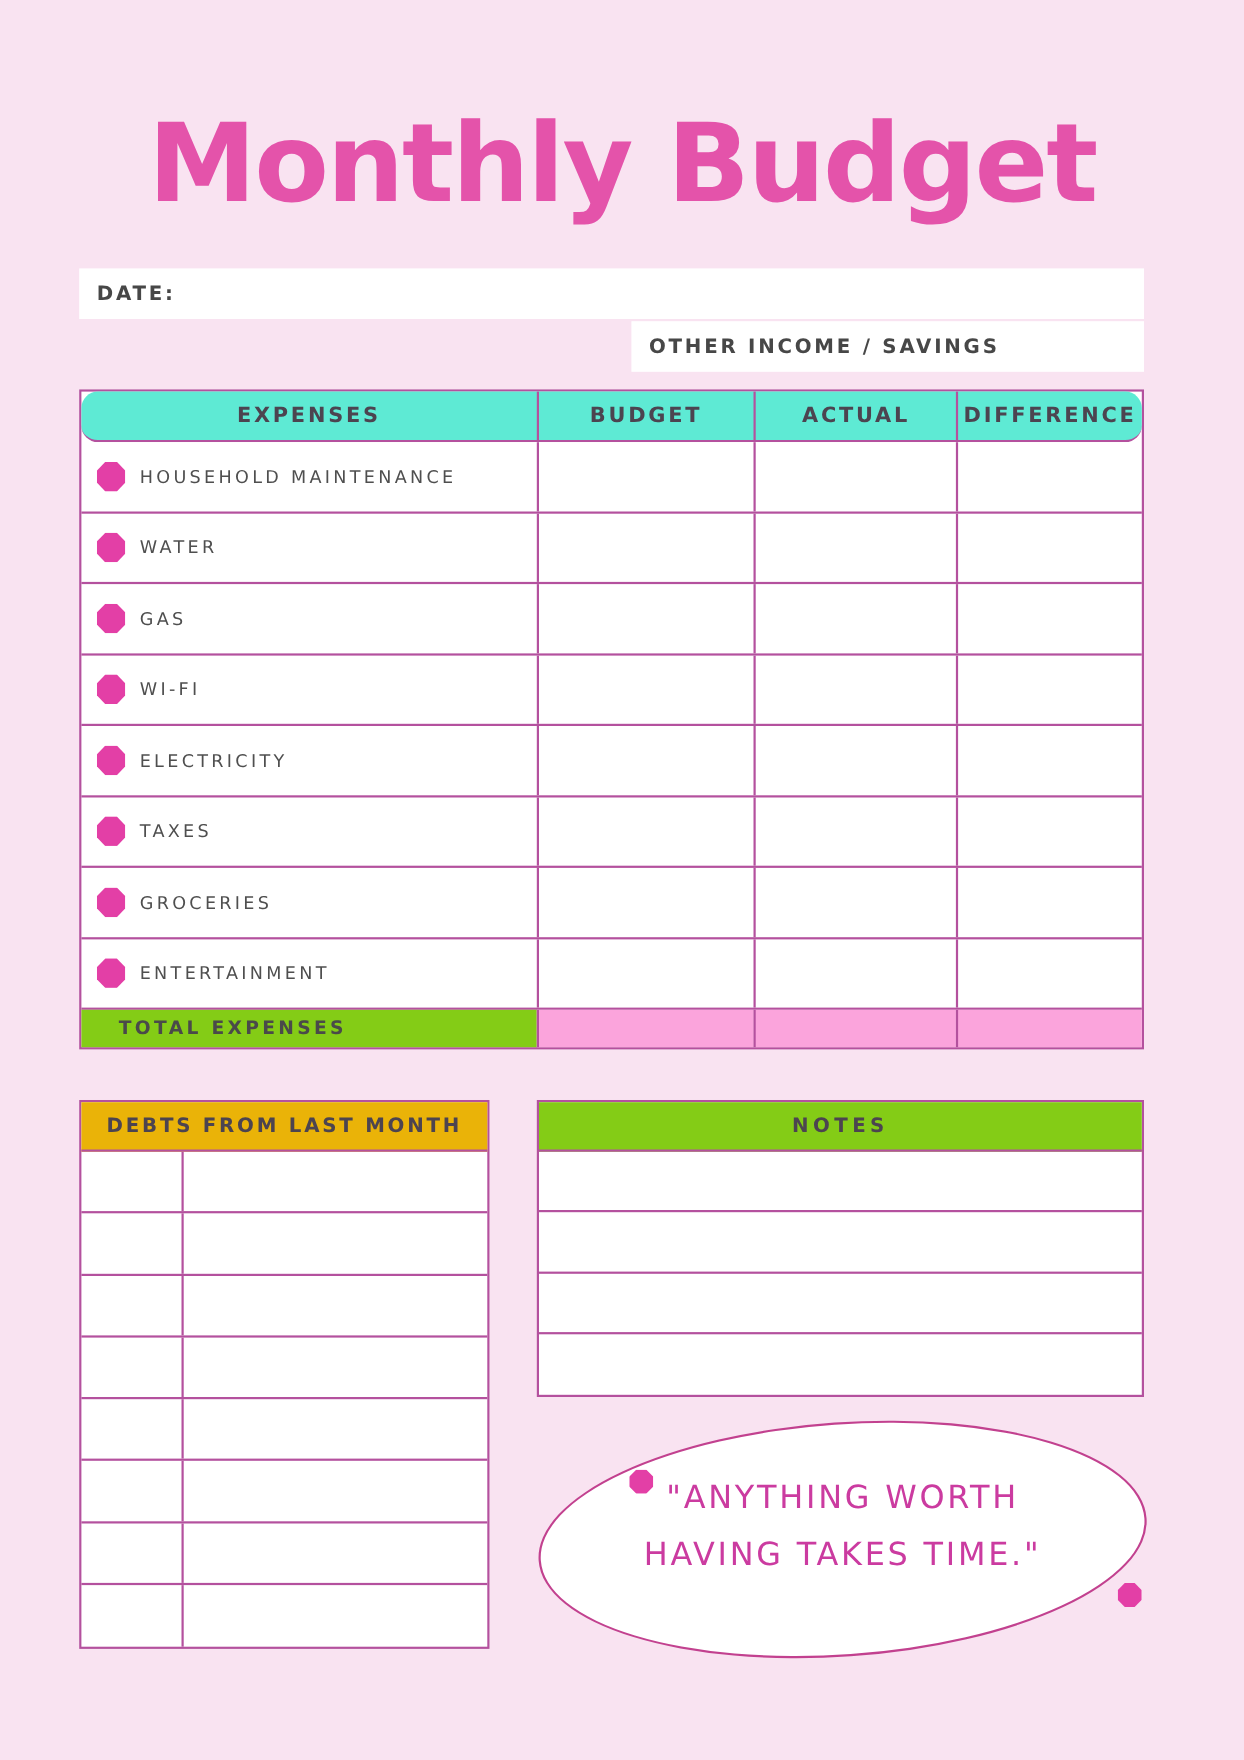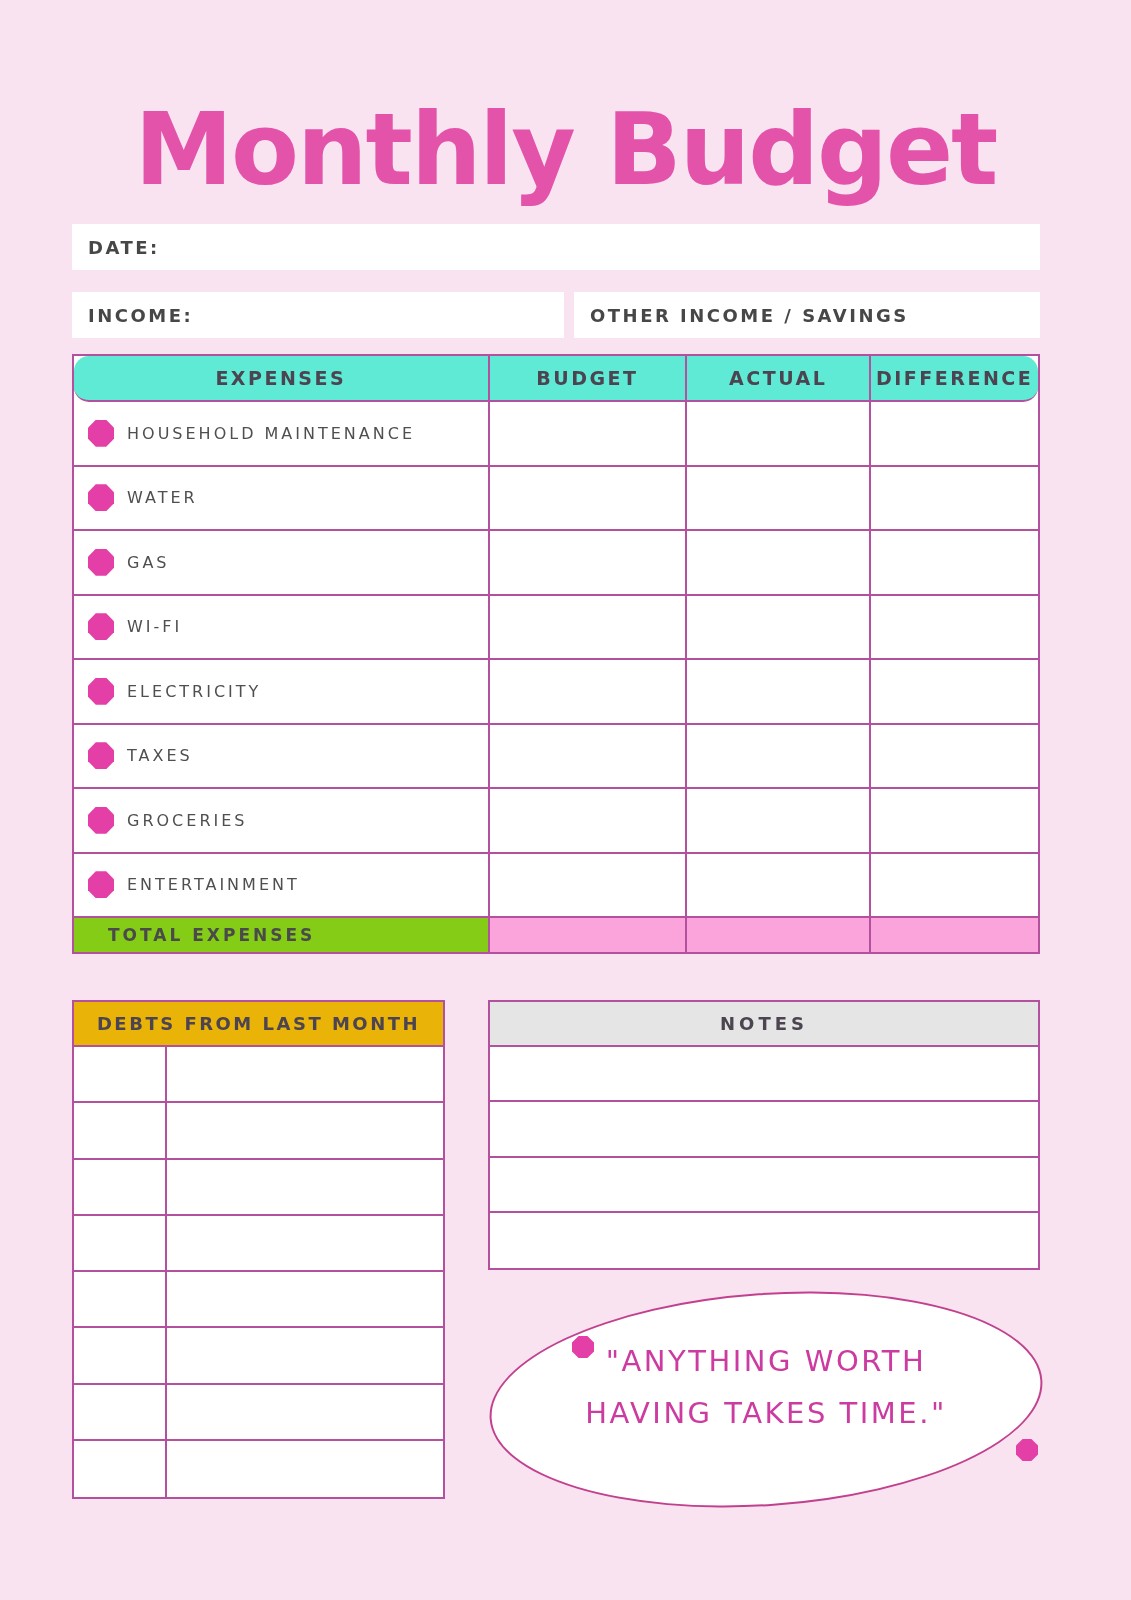--- a/index.html
+++ b/index.html
@@ -13,21 +13,21 @@
     position:absolute; top:92px; left:0; width:100%;
     text-align:center; font-size:99px; font-weight:bold;
     letter-spacing:-2px; color:#e453aa;
     font-family:"DejaVu Sans", sans-serif;
   }
   .bar {
     position:absolute; background:#ffffff; height:46px;
     display:flex; align-items:center; padding-left:16px;
     font-size:18px; font-weight:bold; letter-spacing:2.5px; color:#474747;
   }
-  #bar-date   { left:72px;  top:224px; width:968px; }
+  #bar-date   { left:72px;  top:244px; width:968px; }
   #bar-income { left:72px;  top:292px; width:492px; }
   #bar-other  { left:574px; top:292px; width:466px; }
 
   
   .expenses-table {
     position:absolute; left:72px; top:354px; width:968px; height:600px;
     border:2px solid #b4519e; background:#ffffff;
     display:grid; grid-template-rows:46px repeat(8, 64.5px) 34px;
   }
   .x-row { display:grid; grid-template-columns:42.9% 20.5% 19.1% 17.5%; border-bottom:2px solid #b4519e; }
@@ -61,21 +61,21 @@
   .d-row { display:grid; grid-template-columns:91px 1fr; border-bottom:2px solid #b4519e; }
   .d-row:last-child { border-bottom:none; }
   .d-cell + .d-cell { border-left:2px solid #b4519e; }
 
   
   .notes {
     position:absolute; left:488px; top:1000px; width:552px; height:270px;
     border:2px solid #b4519e; background:#ffffff;
     display:grid; grid-template-rows:45px repeat(4, 1fr);
   }
-  .n-head { background:#e5e5e5; display:flex; align-items:center; justify-content:center;
+  .n-head { background:#84cc16; display:flex; align-items:center; justify-content:center;
     font-size:18px; letter-spacing:4px; color:#4c4450; font-weight:bold;
     border-bottom:2px solid #b4519e; }
   .n-line { border-bottom:2px solid #b4519e; }
   .n-line:last-child { border-bottom:none; }
 
   
   .quote-ellipse {
     position:absolute; left:489px; top:1293px; width:554px; height:213px;
     background:#ffffff; border:2px solid #c2418f; border-radius:50%;
     transform:rotate(-4deg);
@@ -94,23 +94,20 @@
 </style>
 </head>
 <body>
 
 <div class="page">
 
   <div class="title">Monthly Budget</div>
 
   <div class="bar" id="bar-date">
     <span>DATE:</span>
-  </div>
-  <div class="bar" id="bar-income">
-    <span>INCOME:</span>
   </div>
   <div class="bar" id="bar-other">
     <span>OTHER INCOME / SAVINGS</span>
   </div>
 
   <div class="expenses-table">
     <div class="x-row x-head">
       <div class="x-cell">EXPENSES</div>
       <div class="x-cell">BUDGET</div>
       <div class="x-cell">ACTUAL</div>

